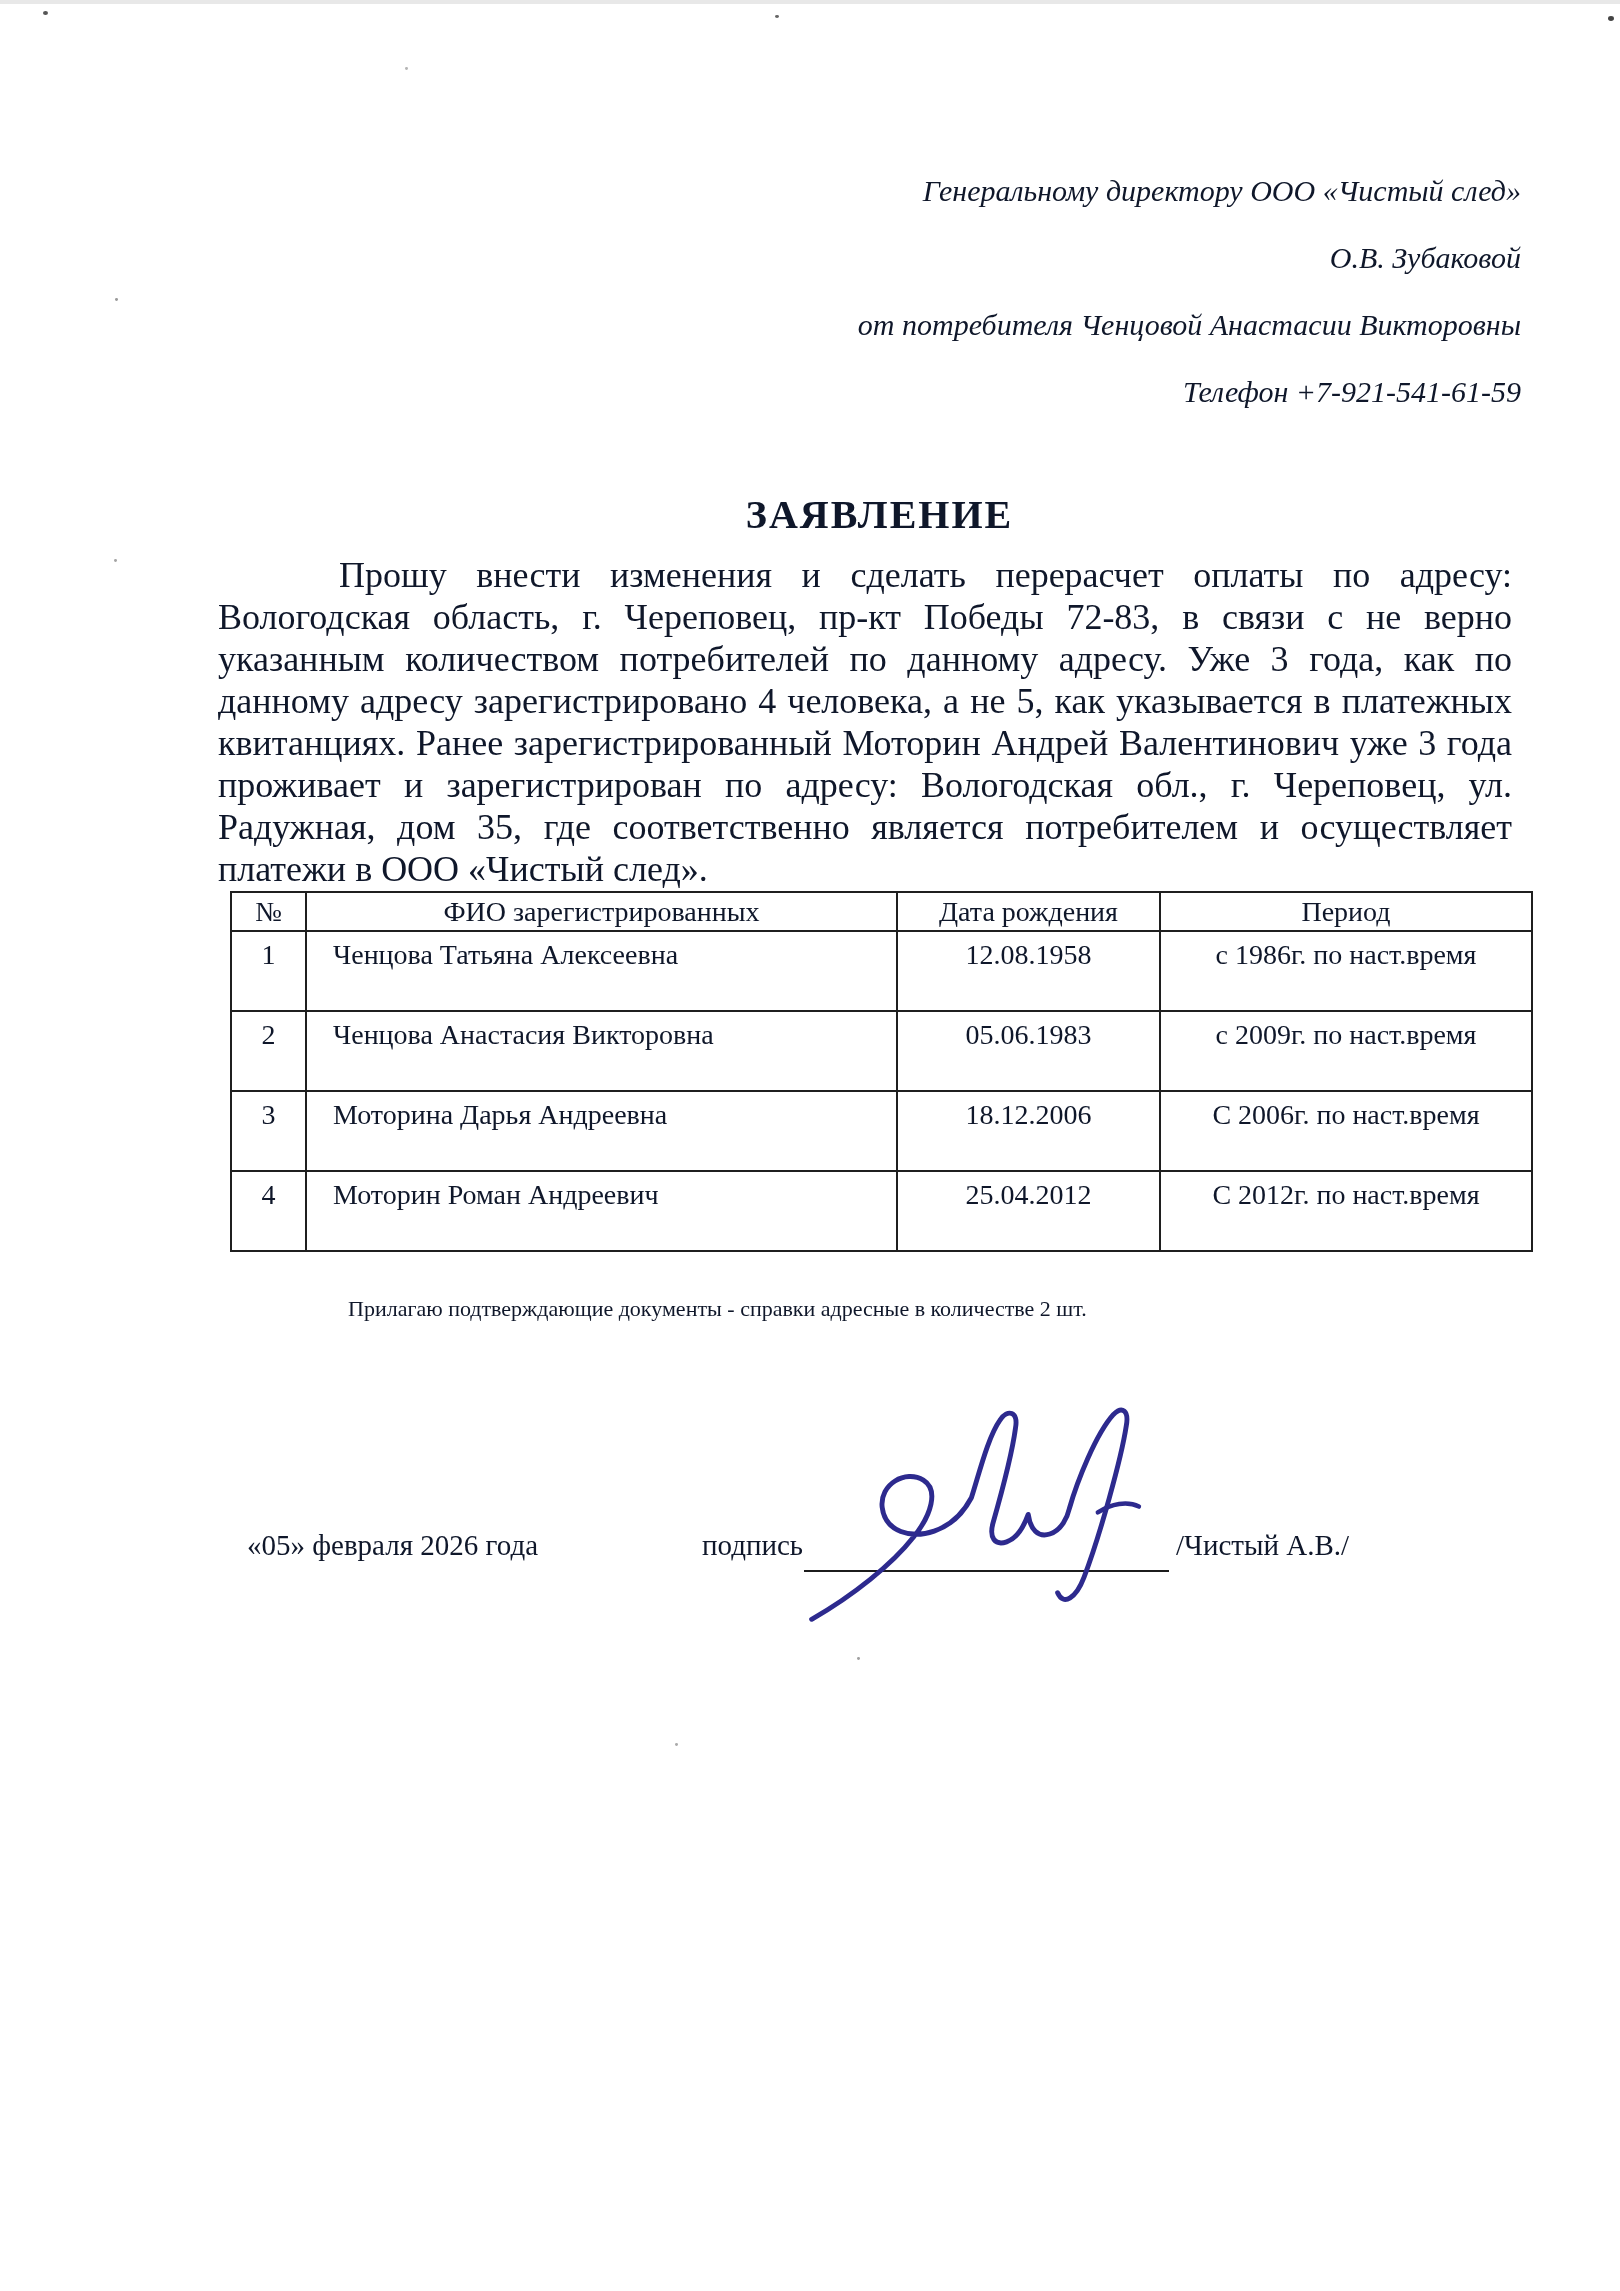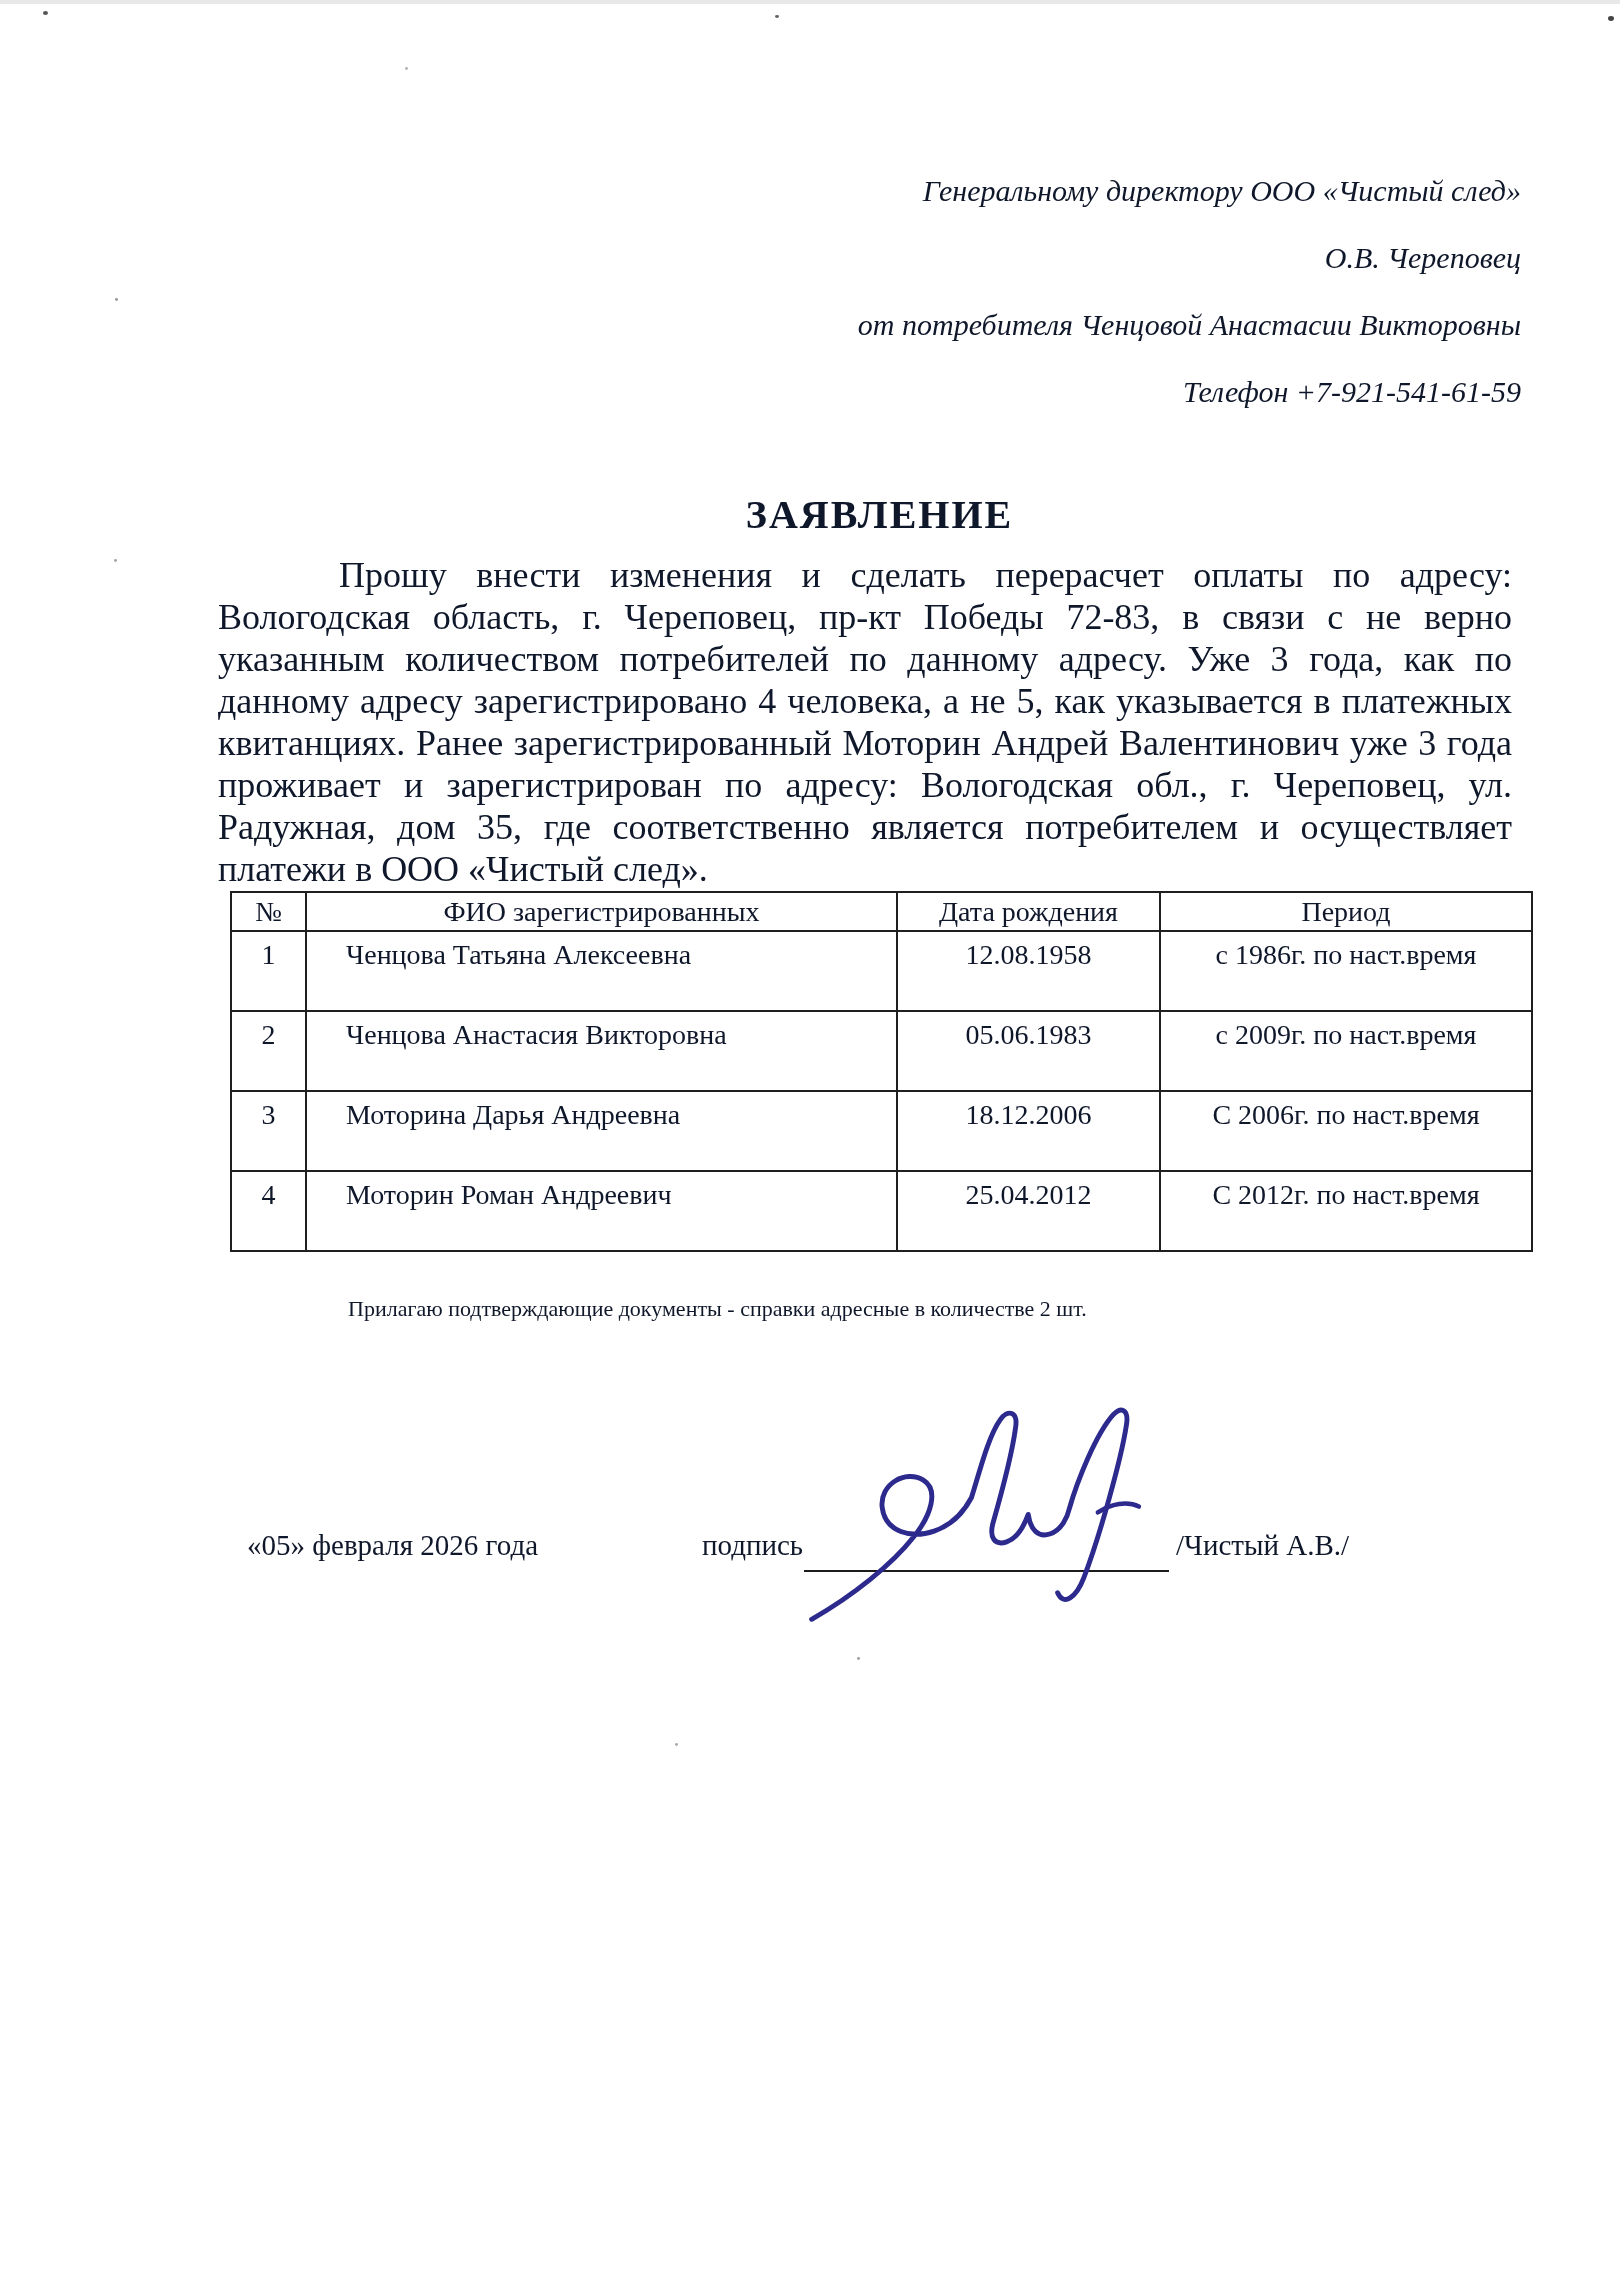--- a/index.html
+++ b/index.html
@@ -40,21 +40,21 @@
     font-weight:normal;
     overflow:hidden;white-space:nowrap;
   }
   .reg-table th{height:37px;text-align:center;padding:0 2px;}
   .reg-table td{height:70px;vertical-align:top;padding-top:6.9px;}
   .col-num{width:75px;}
   .col-name{width:591px;}
   .col-birth{width:263px;}
   .col-period{width:372px;}
   td.cell-num,td.cell-birth,td.cell-period{text-align:center;}
-  td.cell-name{text-align:left;padding-left:39px;}
+  td.cell-name{text-align:left;padding-left:26px;}
   
   .attachment{
     position:absolute;top:1292px;left:227px;width:1294px;
     font-size:22px;text-indent:121px;
   }
   
   .date-line{position:absolute;top:1525px;left:247px;font-size:29px;white-space:nowrap;}
   .sig-label{position:absolute;top:1525px;left:702px;font-size:29px;}
   .sig-line{position:absolute;top:1535px;left:804px;width:365px;height:31px;border-bottom:2.9px solid #1c1c1c;}
   .sig-name{position:absolute;top:1525px;left:1176px;font-size:29px;white-space:nowrap;}
@@ -62,21 +62,21 @@
   
   .speck{position:absolute;border-radius:50%;background:#8a8a8a;}
 </style>
 </head>
 <body>
 
 <div class="page">
 
   <div class="recipient">
     <div>Генеральному директору  ООО «Чистый след»</div>
-    <div>О.В. Череповец</div>
+    <div>О.В. Зубаковой</div>
     <div>от потребителя  Ченцовой Анастасии Викторовны</div>
     <div>Телефон +7-921-541-61-59</div>
   </div>
 
   <div class="doc-title">ЗАЯВЛЕНИЕ</div>
 
   <div class="body-text">Прошу внести изменения и сделать перерасчет оплаты по адресу: Вологодская область, г. Череповец, пр-кт Победы 72-83,  в связи с  не верно указанным количеством потребителей по данному адресу. Уже 3 года, как по данному адресу зарегистрировано 4 человека, а не 5, как указывается в платежных квитанциях. Ранее зарегистрированный Моторин Андрей Валентинович уже 3 года проживает и зарегистрирован по адресу: Вологодская обл., г. Череповец, ул. Радужная, дом 35, где соответственно является потребителем и осуществляет платежи в ООО «Чистый след».</div>
 
   <table class="reg-table">
     <colgroup>

